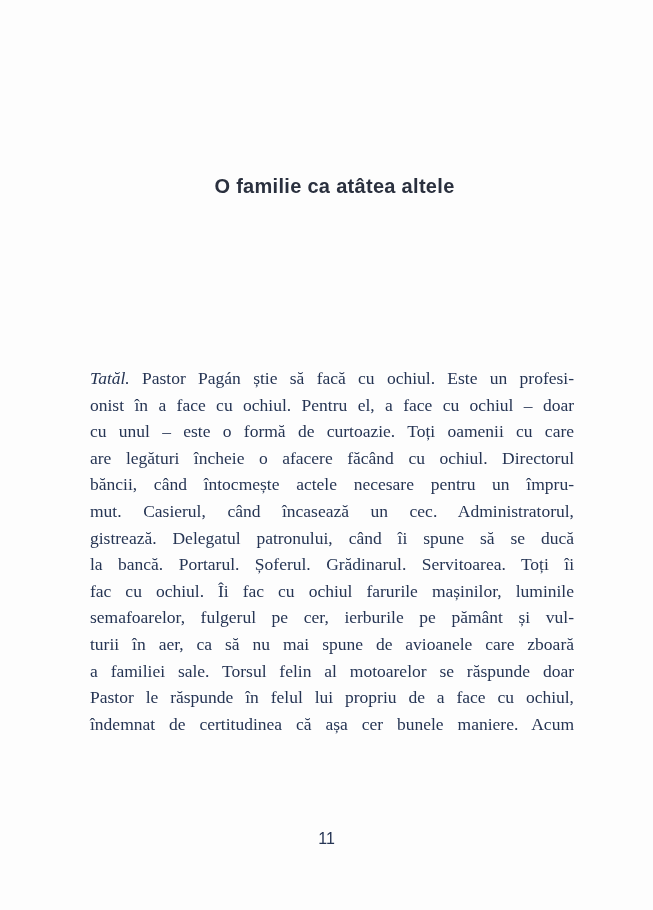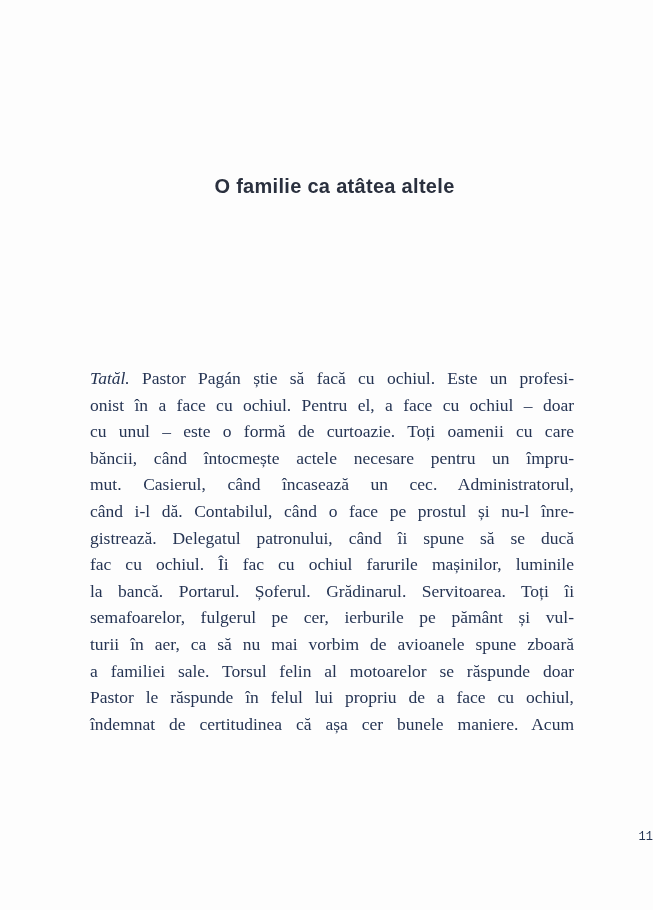--- a/index.html
+++ b/index.html
@@ -46,43 +46,43 @@
     -moz-text-align-last: justify;
   }
   .text-line em {
     font-style: italic;
   }
   .page-number {
     position: absolute;
     top: 830px;
     left: 0;
     width: 100%;
-    text-align: right;
-    font-family: Liberation Mono, monospace;
-    font-size: 12px;
+    text-align: center;
+    font-family: Liberation Sans, sans-serif;
+    font-size: 16px;
     color: var(--body-color, #263554);
   }
 </style>
 </head>
 <body>
 
 <div class="page">
   <h1 class="chapter-title">O familie ca atâtea altele</h1>
 
   <div class="body-text">
       <div class="text-line"><em>Tatăl.</em> Pastor Pagán știe să facă cu ochiul. Este un profesi-</div>
       <div class="text-line">onist în a face cu ochiul. Pentru el, a face cu ochiul – doar</div>
       <div class="text-line">cu unul – este o formă de curtoazie. Toți oamenii cu care</div>
+      <div class="text-line">are legături încheie o afacere făcând cu ochiul. Directorul</div>
       <div class="text-line">băncii, când întocmește actele necesare pentru un împru-</div>
       <div class="text-line">mut. Casierul, când încasează un cec. Administratorul,</div>
-      <div class="text-line">când i-l dă. Contabilul, când o face pe prostul și nu-l înre-</div>
       <div class="text-line">gistrează. Delegatul patronului, când îi spune să se ducă</div>
+      <div class="text-line">la bancă. Portarul. Șoferul. Grădinarul. Servitoarea. Toți îi</div>
       <div class="text-line">fac cu ochiul. Îi fac cu ochiul farurile mașinilor, luminile</div>
-      <div class="text-line">la bancă. Portarul. Șoferul. Grădinarul. Servitoarea. Toți îi</div>
       <div class="text-line">semafoarelor, fulgerul pe cer, ierburile pe pământ și vul-</div>
-      <div class="text-line">turii în aer, ca să nu mai vorbim de avioanele spune zboară</div>
+      <div class="text-line">turii în aer, ca să nu mai spune de avioanele care zboară</div>
       <div class="text-line">a familiei sale. Torsul felin al motoarelor se răspunde doar</div>
       <div class="text-line">Pastor le răspunde în felul lui propriu de a face cu ochiul,</div>
       <div class="text-line">îndemnat de certitudinea că așa cer bunele maniere. Acum</div>
     </div>
 
   <div class="page-number">11</div>
 </div>
 
 </body></html>

